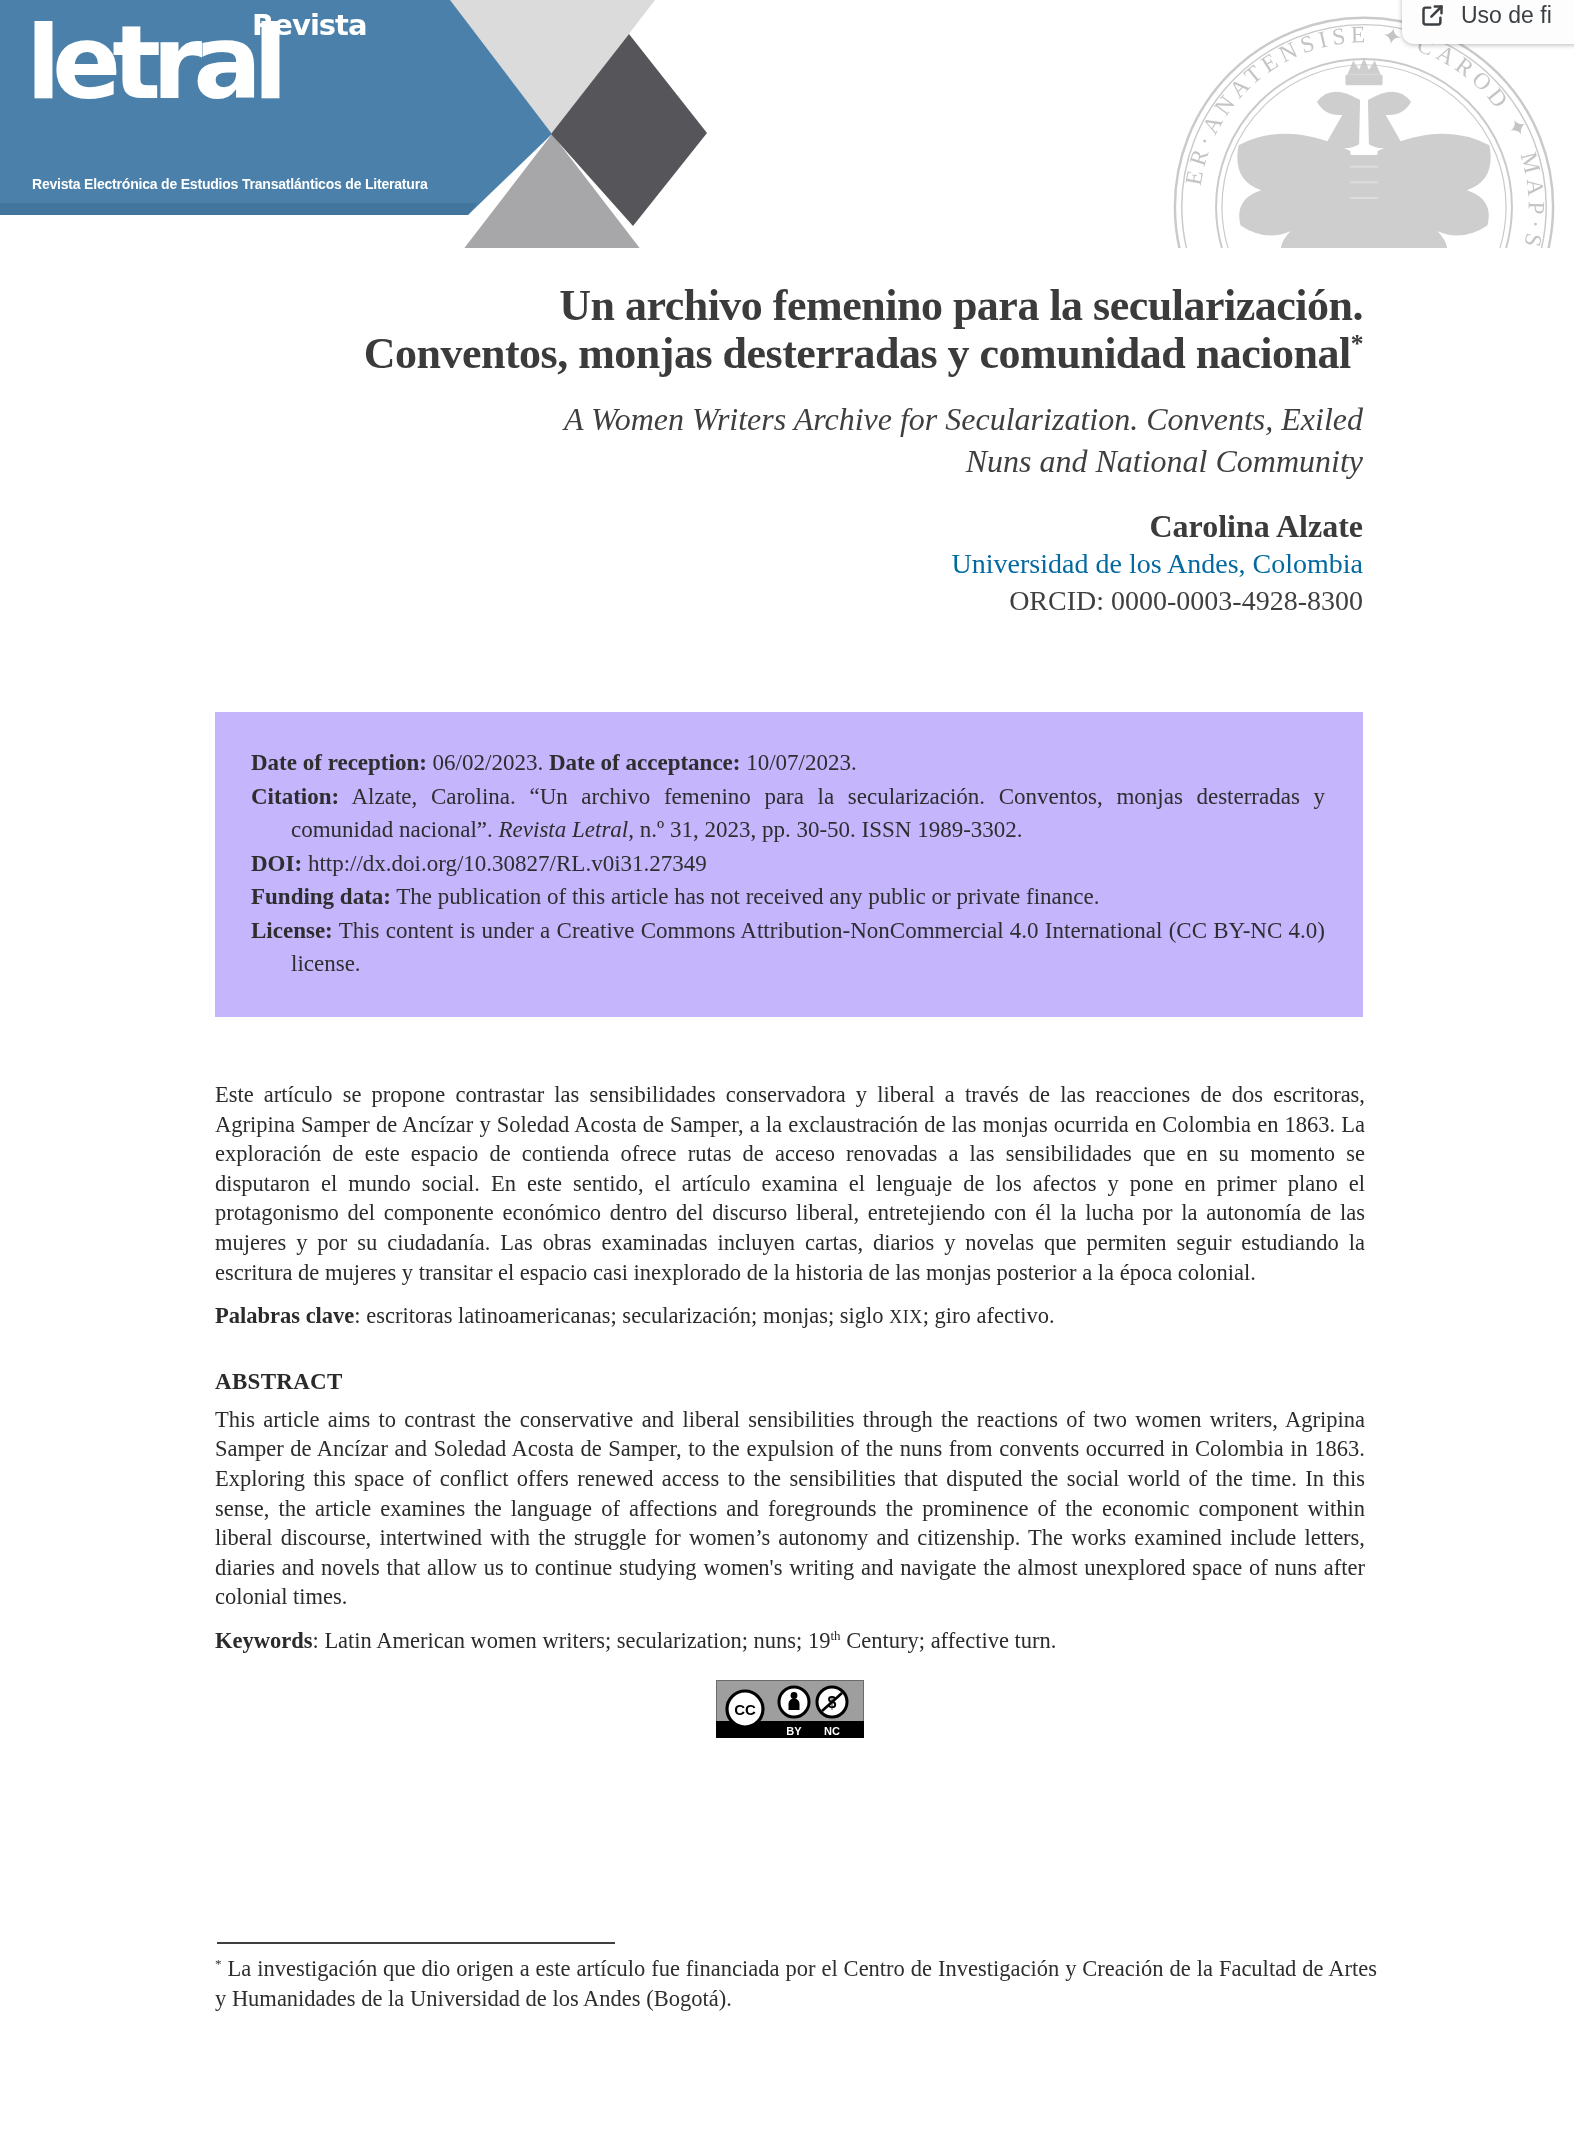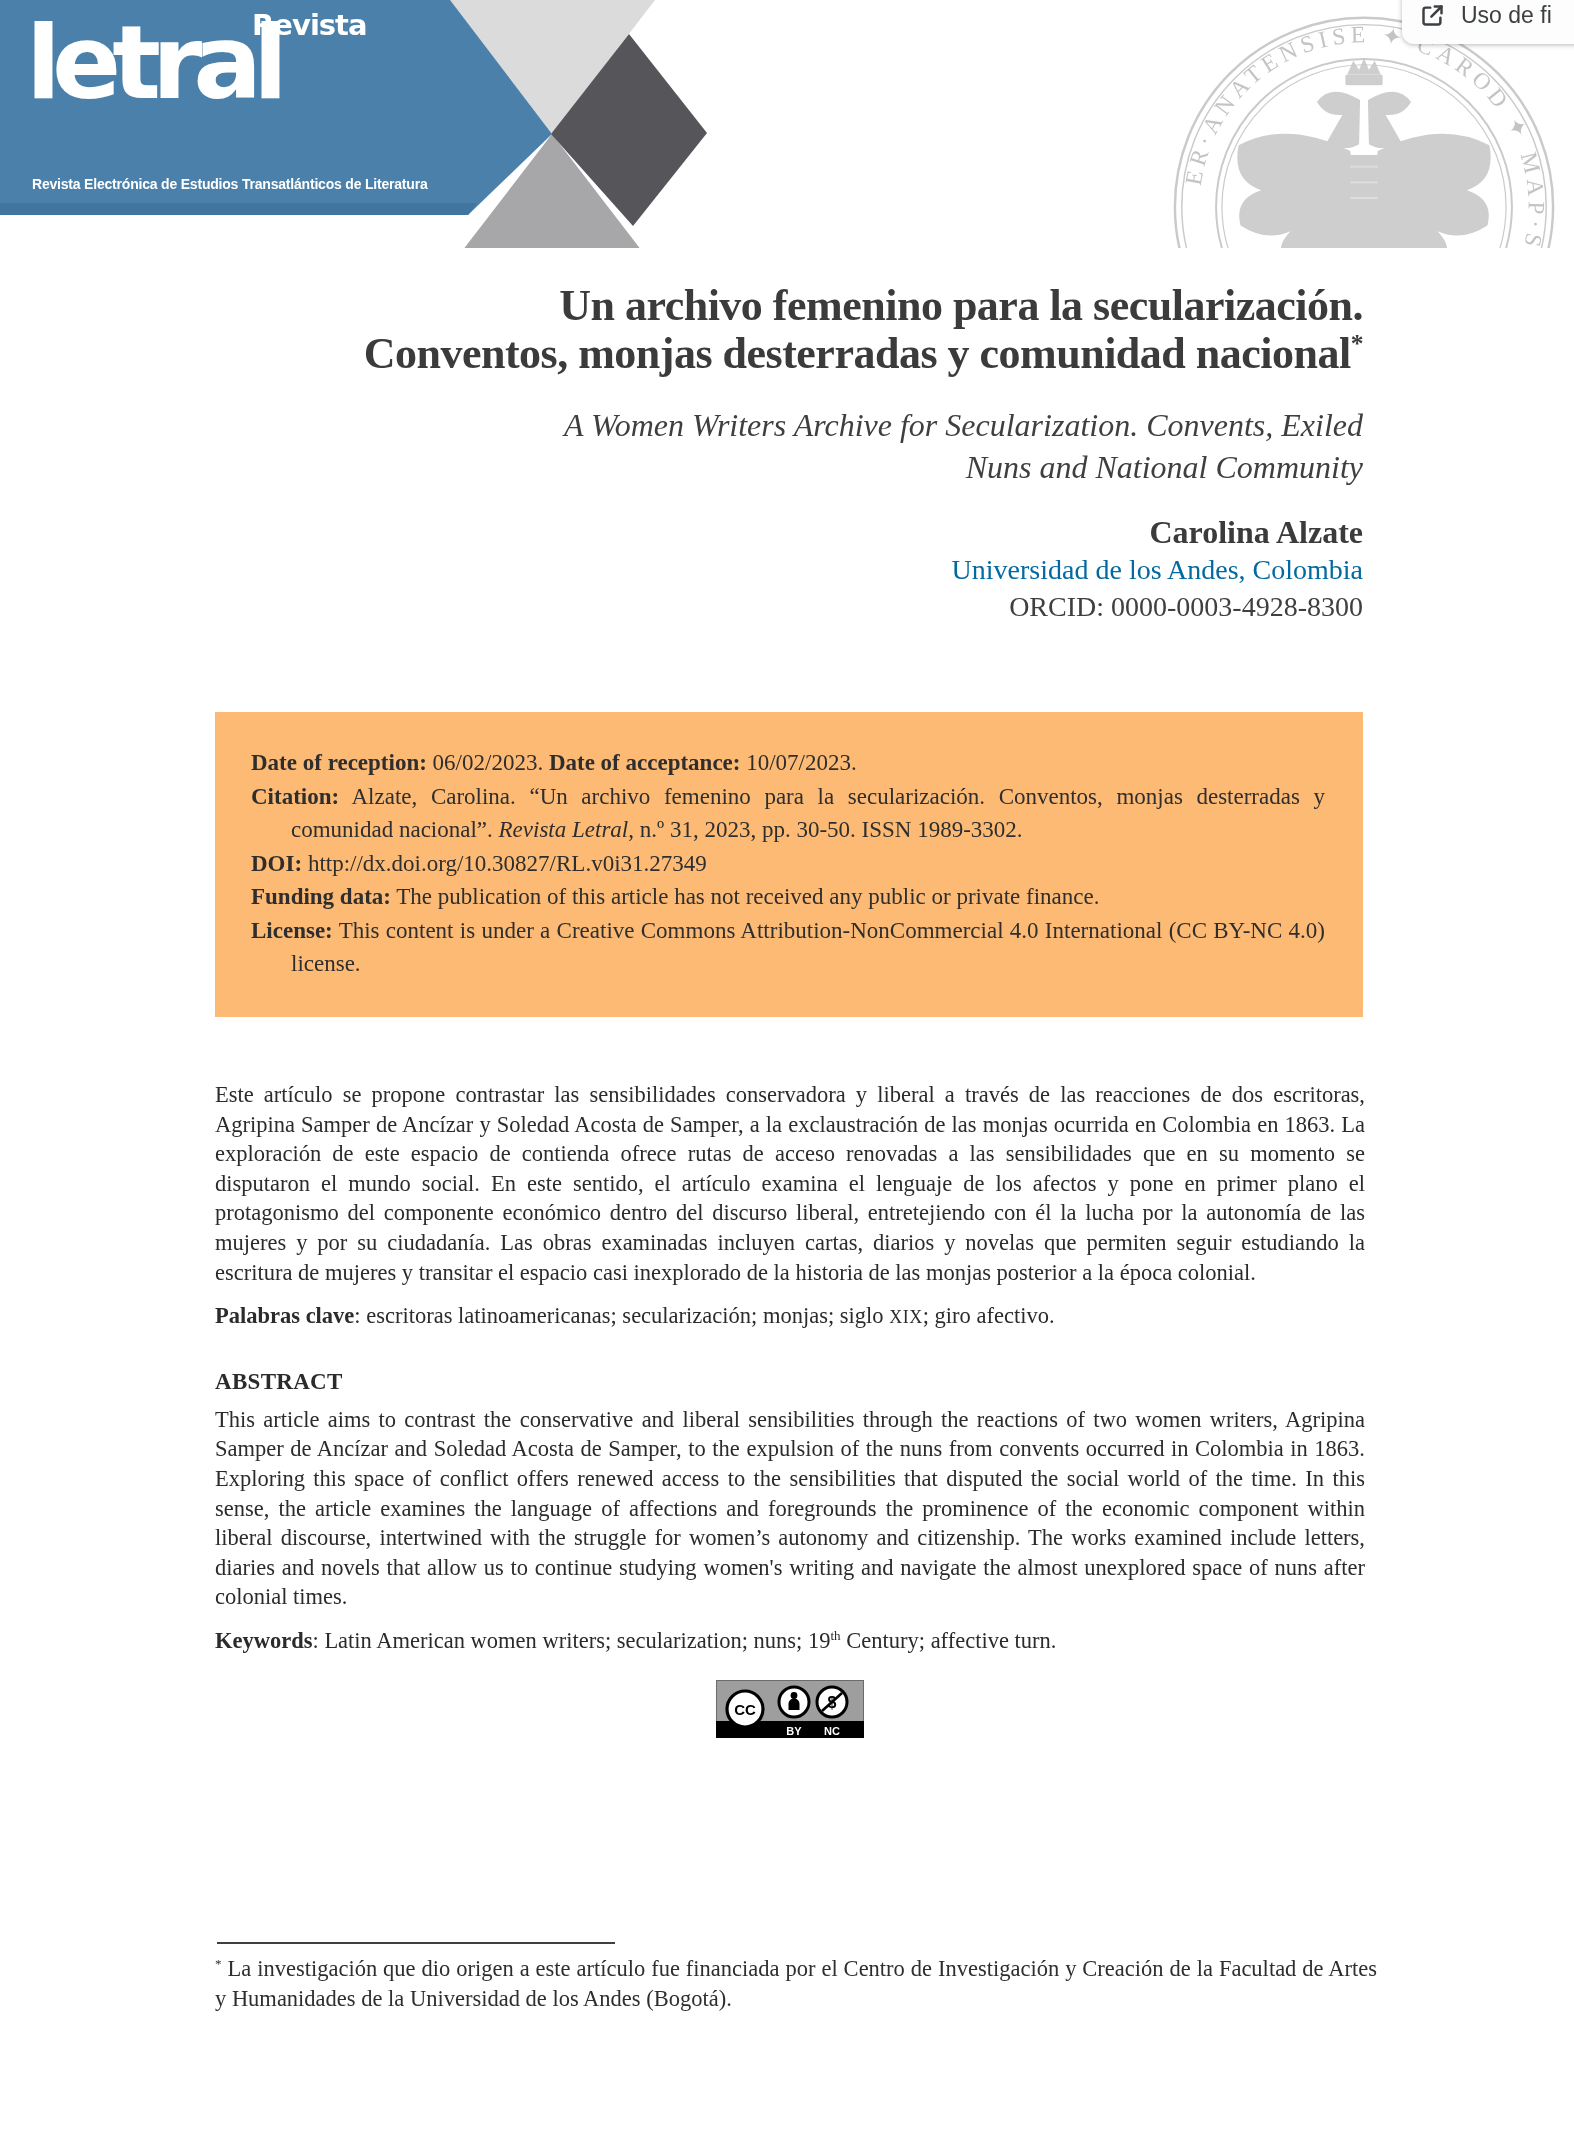--- a/index.html
+++ b/index.html
@@ -16,21 +16,21 @@
     font-family:"Liberation Sans",sans-serif;font-size:14px;letter-spacing:-0.2px;font-weight:600;}
   .seal{position:absolute;left:1168px;top:6px;}
   
   .overlay-pill{position:absolute;left:1402px;top:-14px;width:230px;height:58px;background:#fdfdfd;
     border-radius:12px;box-shadow:0 1px 5px rgba(0,0,0,.28);display:flex;align-items:center;
     padding-left:17px;gap:15px;z-index:5;}
   .overlay-pill .lbl{font-family:Liberation Sans, sans-serif;font-size:23px;color:#3c4043;white-space:nowrap;}
   
   .header-block{position:absolute;left:160px;top:282px;width:1203px;text-align:right;color:#3b3b3b;}
   .title{font-size:44px;font-weight:bold;line-height:48px;letter-spacing:-0.5px;}
-  .subtitle{font-style:italic;font-size:32px;line-height:42px;margin-top:26px;color:#3f3f3f;}
+  .subtitle{font-style:italic;font-size:32px;line-height:42px;margin-top:20px;color:#3f3f3f;}
   .author{font-size:32px;font-weight:bold;margin-top:26px;color:#3b3b3b;}
   .affil{font-size:28px;line-height:37px;margin-top:0;color:#0369a1;font-family:Liberation Serif, serif;}
   .orcid{font-size:28px;line-height:37px;color:#3f3f3f;}
   
   .info-box{position:absolute;left:215px;top:712px;width:1148px;padding:34px 38px 36px 36px;
     font-size:23px;line-height:33.5px;color:#2e2e2e;}
   .info-box p{margin:0;padding-left:40px;text-indent:-40px;text-align:justify;}
   
   .main-text{position:absolute;left:215px;top:1080px;width:1150px;color:#2b2b2b;}
   .sec-head{font-size:23px;font-weight:bold;margin:0 0 10px 0;letter-spacing:0.3px;color:#2b2b2b;}
@@ -112,21 +112,21 @@
   </div>
   <div class="subtitle">
     <div>A Women Writers Archive for Secularization. Convents, Exiled</div>
     <div>Nuns and National Community</div>
   </div>
   <div class="author">Carolina Alzate</div>
   <div class="affil">Universidad de los Andes, Colombia</div>
   <div class="orcid">ORCID: 0000-0003-4928-8300</div>
 </div>
 
-<div class="info-box serif" id="infoBox" style="background: #fdba74;">
+<div class="info-box serif" id="infoBox" style="background: #c4b5fd;">
   <p><span class="b">Date of reception:</span><span> 06/02/2023. </span><span class="b">Date of acceptance:</span><span> 10/07/2023.</span></p>
   <p><span class="b">Citation:</span><span> Alzate, Carolina. “Un archivo femenino para la secularización. Conventos, monjas desterradas y comunidad nacional”. </span><span class="i">Revista Letral</span><span>, n.º 31, 2023, pp. 30-50. ISSN 1989-3302.</span></p>
   <p><span class="b">DOI:</span><span> http://dx.doi.org/10.30827/RL.v0i31.27349</span></p>
   <p><span class="b">Funding data:</span><span> The publication of this article has not received any public or private finance.</span></p>
   <p><span class="b">License:</span><span> This content is under a Creative Commons Attribution-NonCommercial 4.0 International (CC BY-NC 4.0) license.</span></p>
 </div>
 
 <div class="main-text serif">
   <p class="body">Este artículo se propone contrastar las sensibilidades conservadora y liberal a través de las reacciones de dos escritoras, Agripina Samper de Ancízar y Soledad Acosta de Samper, a la exclaustración de las monjas ocurrida en Colombia en 1863. La exploración de este espacio de contienda ofrece rutas de acceso renovadas a las sensibilidades que en su momento se disputaron el mundo social. En este sentido, el artículo examina el lenguaje de los afectos y pone en primer plano el protagonismo del componente económico dentro del discurso liberal, entretejiendo con él la lucha por la autonomía de las mujeres y por su ciudadanía. Las obras examinadas incluyen cartas, diarios y novelas que permiten seguir estudiando la escritura de mujeres y transitar el espacio casi inexplorado de la historia de las monjas posterior a la época colonial.</p>
   <p class="kw"><span class="b">Palabras clave</span><span>: escritoras latinoamericanas; secularización; monjas; siglo </span><span class="sc">XIX</span><span>; giro afectivo.</span></p>

